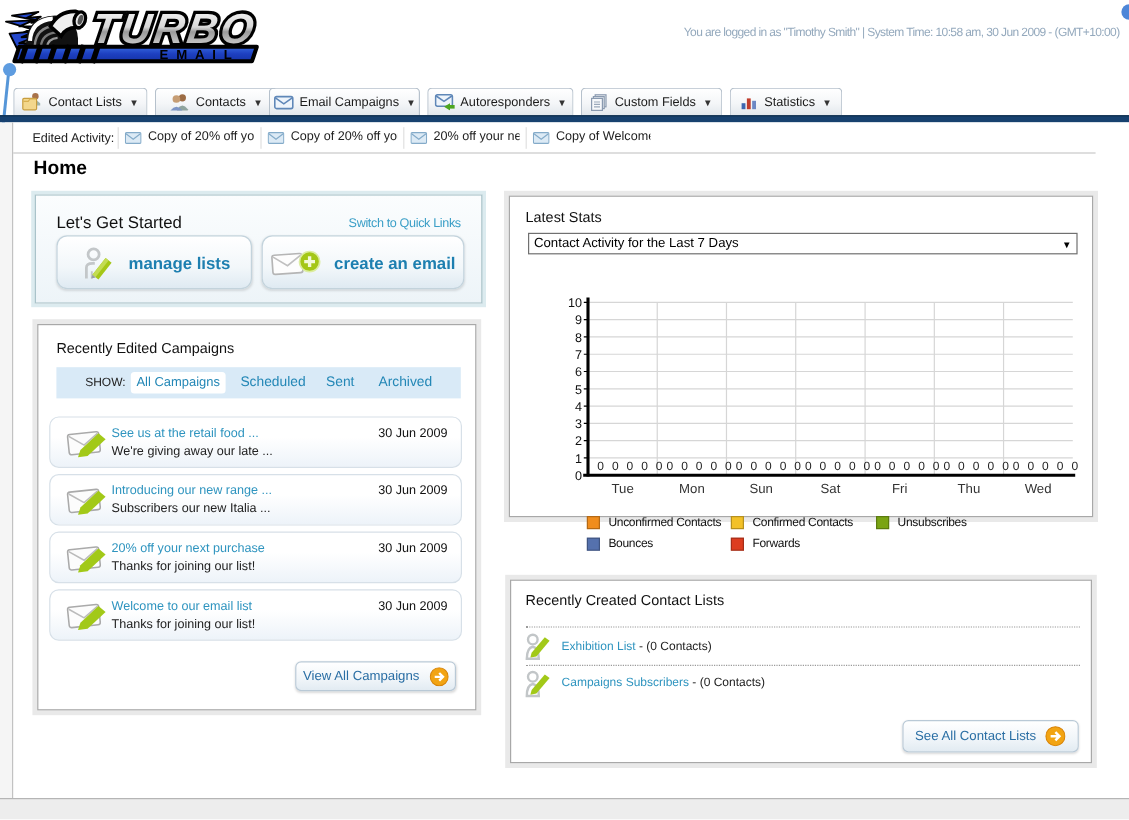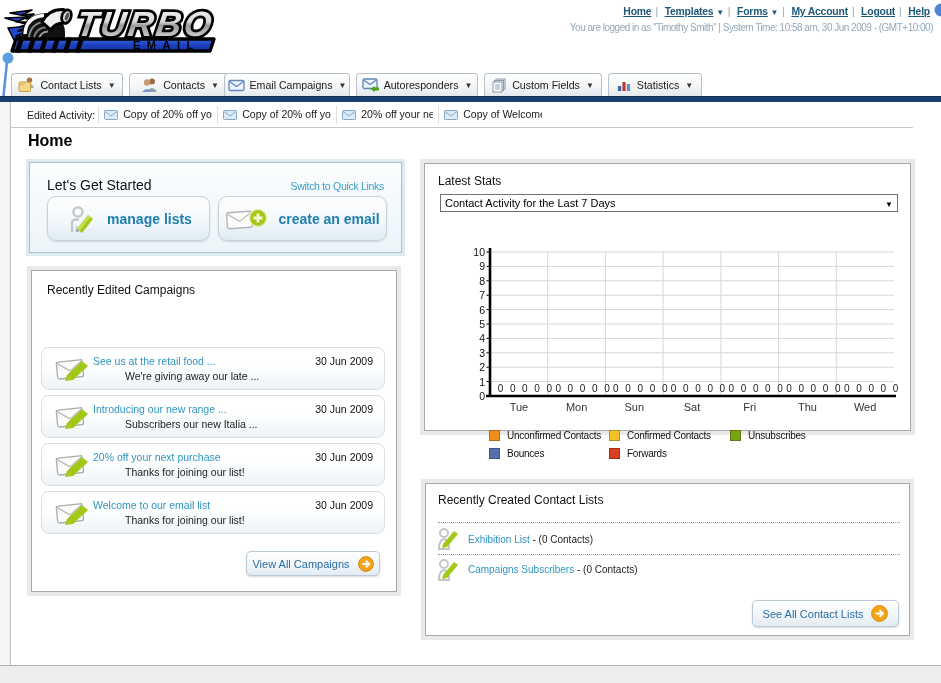--- a/index.html
+++ b/index.html
@@ -61,21 +61,21 @@
 #showbar { position:absolute; left:15px; top:35px; width:337px; height:26px; background:#d9eaf7;
   display:flex; align-items:center; font-size:11px; color:#333; }
 #showbar .lbl { margin-left:24px; font-size:10px; color:#222; }
 #showbar a { color:#2387b6; text-decoration:none; font-size:11.5px; }
 #showbar .active { background:#fff; border-radius:3px; padding:3px 5px; margin-left:4px; color:#2387b6; font-size:10.8px; }
 
 
 .crow { position:absolute; left:9px; width:344px; height:43px; border:1px solid #d7e0e8; border-radius:8px;
   background:linear-gradient(#ffffff 40%, #edf3f9); }
 .crow .ttl { position:absolute; left:51px; top:7px; font-size:10.5px; color:#2e94bf; }
-.crow .sub { position:absolute; left:51px; top:21.5px; font-size:10.5px; color:#222;margin-left:32px; }
+.crow .sub { position:absolute; left:51px; top:21.5px; font-size:10.5px; color:#222; }
 .crow .date { position:absolute; right:11px; top:7px; font-size:10.5px; color:#111; }
 .crow svg.env { position:absolute; left:13px; top:7px; }
 
 .whitebtn { position:absolute; border:1px solid #b9c9d6; border-radius:5px;
   background:linear-gradient(#ffffff,#f0f5f9 60%,#e2ebf2); box-shadow:0 1px 2px rgba(0,0,0,.15);
   display:flex; align-items:center; justify-content:center; font-size:11px; color:#2a6ea4; }
 .whitebtn svg { margin-left:8px; }
 #viewall { left:214px; top:280px; width:134px; height:25px; }
 #seeall { left:326px; top:116px; width:147px; height:27px; }
 
@@ -144,28 +144,20 @@
   </svg>
 
   <svg class="abs" style="left:0; top:50px;" width="16" height="72" viewBox="0 0 16 72">
     <line x1="7" y1="12" x2="1" y2="70" stroke="#5696d8" stroke-width="2.5"></line>
     <circle cx="8" cy="8" r="5.5" fill="#5e9ce0"></circle>
   </svg>
   <svg class="abs" style="right:0; top:3px;" width="7" height="14" viewBox="0 0 7 14">
     <circle cx="7" cy="7" r="6.5" fill="#4d86d8"></circle>
   </svg>
 
-  <div id="topnav">
-    <a>Home</a><span class="sep">|</span>
-    <a>Templates</a> <span class="dar">▼</span><span class="sep">|</span>
-    <a>Forms</a> <span class="dar">▼</span><span class="sep">|</span>
-    <a>My Account</a><span class="sep">|</span>
-    <a>Logout</a><span class="sep">|</span>
-    <a>Help</a>
-  </div>
   <div id="subhead">
     <div>You are logged in as "Timothy Smith" | System Time: 10:58 am, 30 Jun 2009 - (GMT+10:00)</div>
   </div>
 
   <div class="tab" style="left:11px; width:112px;">
     <svg width="17" height="16" viewBox="0 0 17 16">
       <circle cx="11.5" cy="3.2" r="2.7" fill="#a8724a"></circle>
       <path d="M7.5 9 Q11.5 4.5 15.5 9 L15.5 11 L7.5 11 Z" fill="#9eb4ae"></path>
       <rect x="1" y="5" width="11.5" height="9.5" rx="1" fill="#f3d78c" stroke="#c79d3e" stroke-width="1"></rect>
       <path d="M1.5 7.5 L5.5 7.5 L7 5.5 L12 5.5" fill="none" stroke="#d8b051" stroke-width="1"></path>
@@ -266,20 +258,27 @@
           <path d="M3 9.5 L14.5 17.5 L26 9.5" fill="none" stroke="#c0c0c0" stroke-width="1.4"></path>
         </g>
         <circle cx="33" cy="14" r="8.4" fill="#a4c717" stroke="#dceda0" stroke-width="1.4"></circle>
         <path d="M33 9.5 V18.5 M28.5 14 H37.5" stroke="#f2f9d8" stroke-width="2.8"></path>
       </svg>
       create an email</div>
   </div>
 
   <div class="graypanel" id="campaigns">
     <div class="ptitle" style="left:15px; top:12px;">Recently Edited Campaigns</div>
+    <div id="showbar">
+      <span class="lbl">SHOW:</span>
+      <span class="active">All Campaigns</span>
+      <a style="margin-left:12px;">Scheduled</a>
+      <a style="margin-left:17px;">Sent</a>
+      <a style="margin-left:20px;">Archived</a>
+    </div>
     <div class="crow" style="top:76px;">
       <svg class="env" width="36" height="30" viewBox="0 0 36 30">
         <g transform="rotate(-6 14 15)">
             <rect x="2" y="6" width="26" height="17" rx="2" fill="#fcfcfc" stroke="#aaa" stroke-width="1.3"></rect>
             <path d="M3 7.5 L15 16 L27 7.5" fill="none" stroke="#bbb" stroke-width="1.3"></path>
           </g>
         <path d="M12 20 L27 6 L33 11 L18 25 L10 26 Z" fill="#a2c918"></path>
       </svg>
       <div class="ttl">See us at the retail food ...</div>
       <div class="sub">We're giving away our late ...</div>

